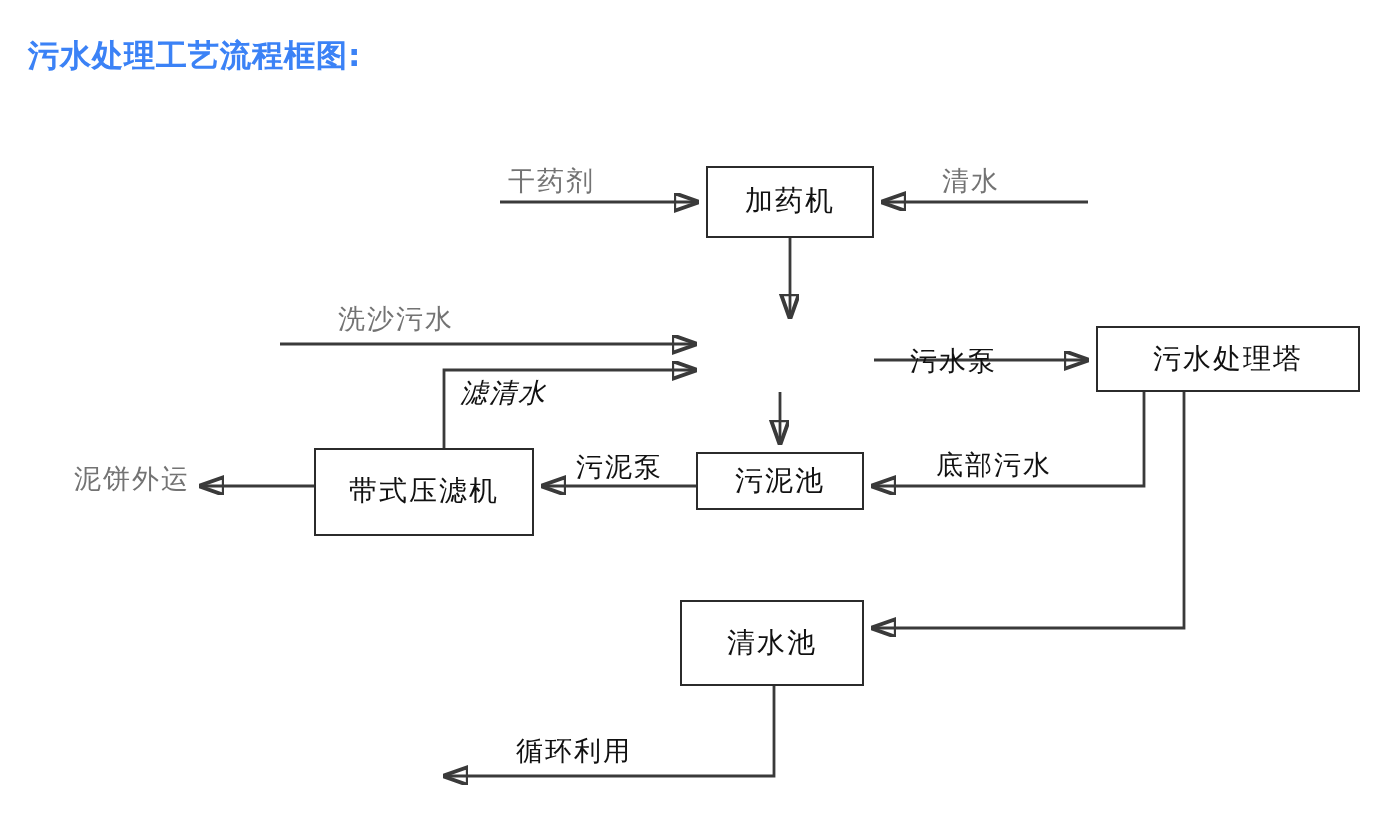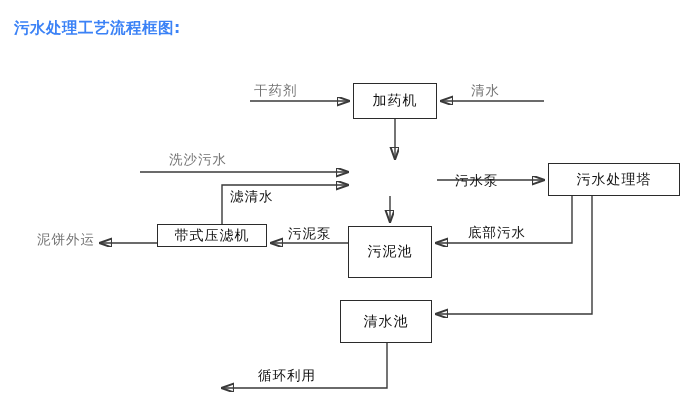--- a/index.html
+++ b/index.html
@@ -109,35 +109,35 @@
     <path d="M592,196 L592,314 L436,314" marker-end="url(#ah)"></path>
 
     <path d="M387,331 L387,388 L222,388" marker-end="url(#ah)"></path>
   </svg>
 
   <div class="node" style="left:353px; top:83px; width:84px; height:36px;">加药机</div>
 
 
   <div class="node" style="left:548px; top:163px; width:132px; height:33px;text-align:right;">污水处理塔</div>
 
-  <div class="node" style="left:157px; top:224px; width:110px; height:23px;">带式压滤机</div>
+  <div class="node" style="left:157px; top:224px; width:110px; height:44px;">带式压滤机</div>
 
-  <div class="node" style="left:348px; top:226px; width:84px; height:52px;">污泥池</div>
+  <div class="node" style="left:348px; top:226px; width:84px; height:29px;">污泥池</div>
 
   <div class="node" style="left:340px; top:300px; width:92px; height:43px;">清水池</div>
 
   <div class="term-label" style="left:254px; top:82px;">干药剂</div>
 
   <div class="term-label" style="left:471px; top:82px;">清水</div>
 
   <div class="term-label" style="left:169px; top:151px;">洗沙污水</div>
 
   <div class="term-label" style="left:14px; top:231px;margin-left:23px;">泥饼外运</div>
 
-  <div class="edge-label" style="left:230px; top:188px;">滤清水</div>
+  <div class="edge-label" style="left:230px; top:188px;font-style:italic;">滤清水</div>
 
   <div class="edge-label" style="left:455px; top:152px;margin-top:20px;">污水泵</div>
 
   <div class="edge-label" style="left:288px; top:225px;">污泥泵</div>
 
   <div class="edge-label" style="left:468px; top:224px;">底部污水</div>
 
   <div class="edge-label" style="left:258px; top:367px;font-family:Liberation Serif, serif;">循环利用</div>
 
 </div>

